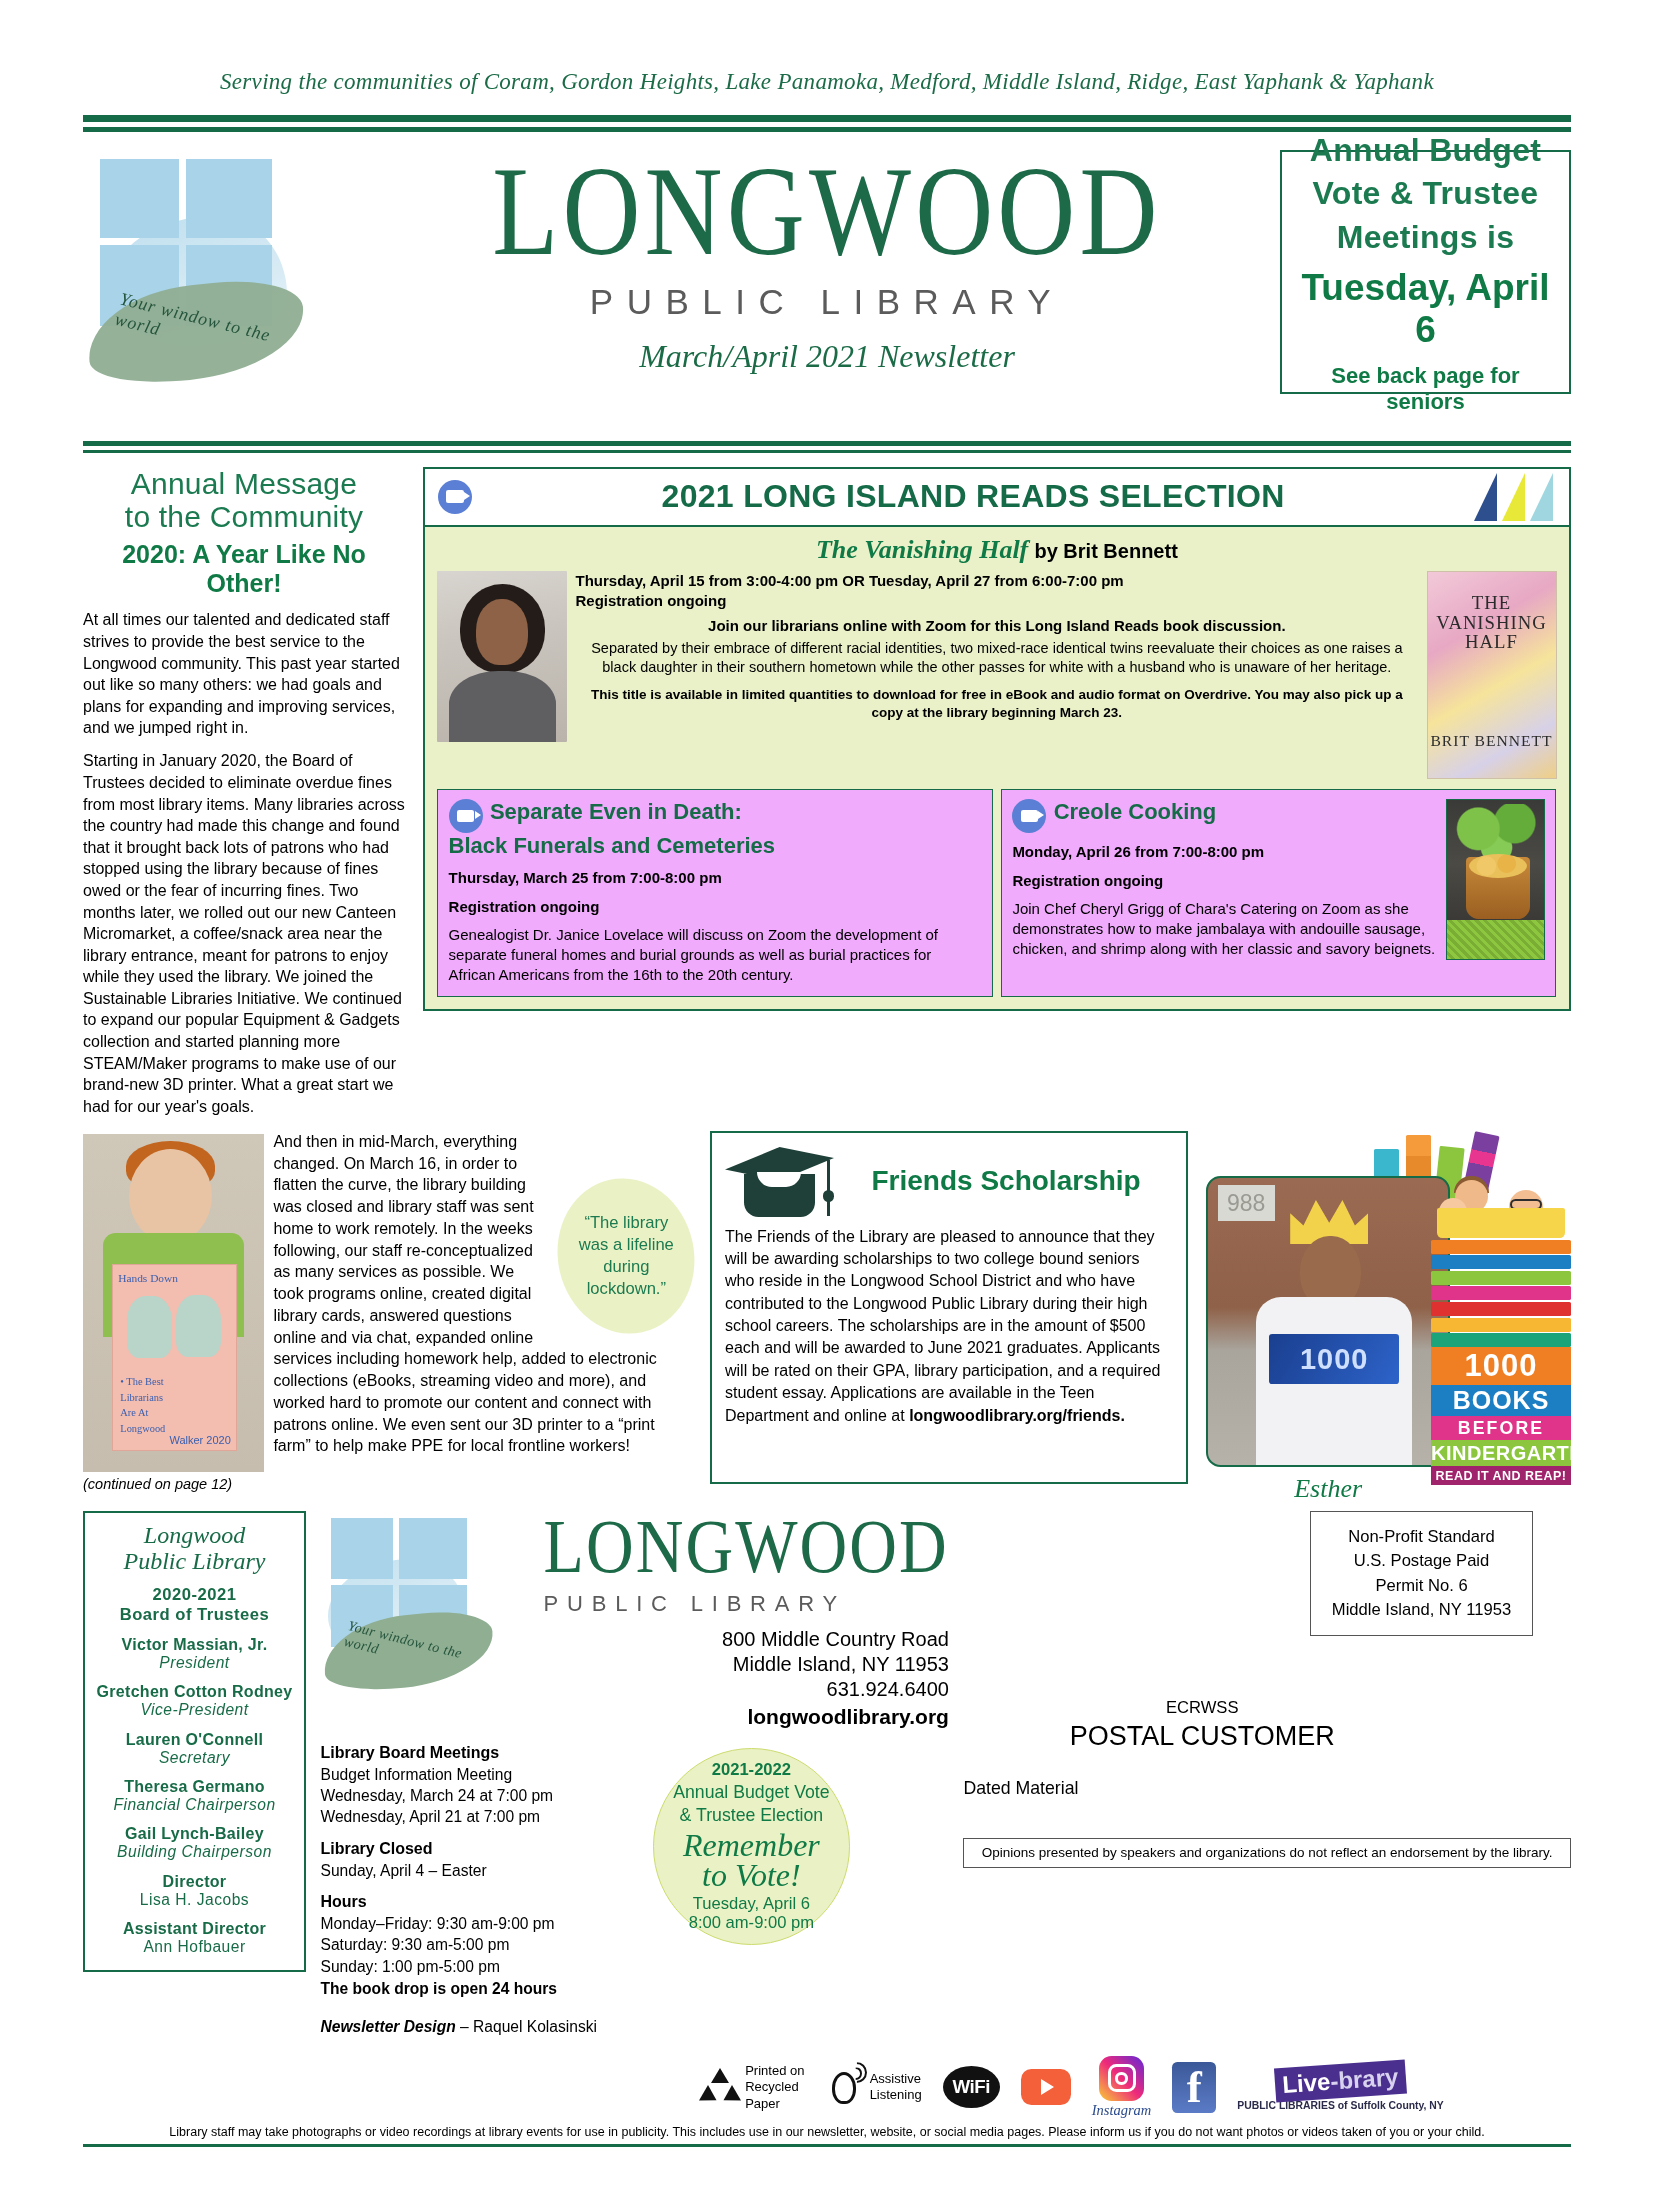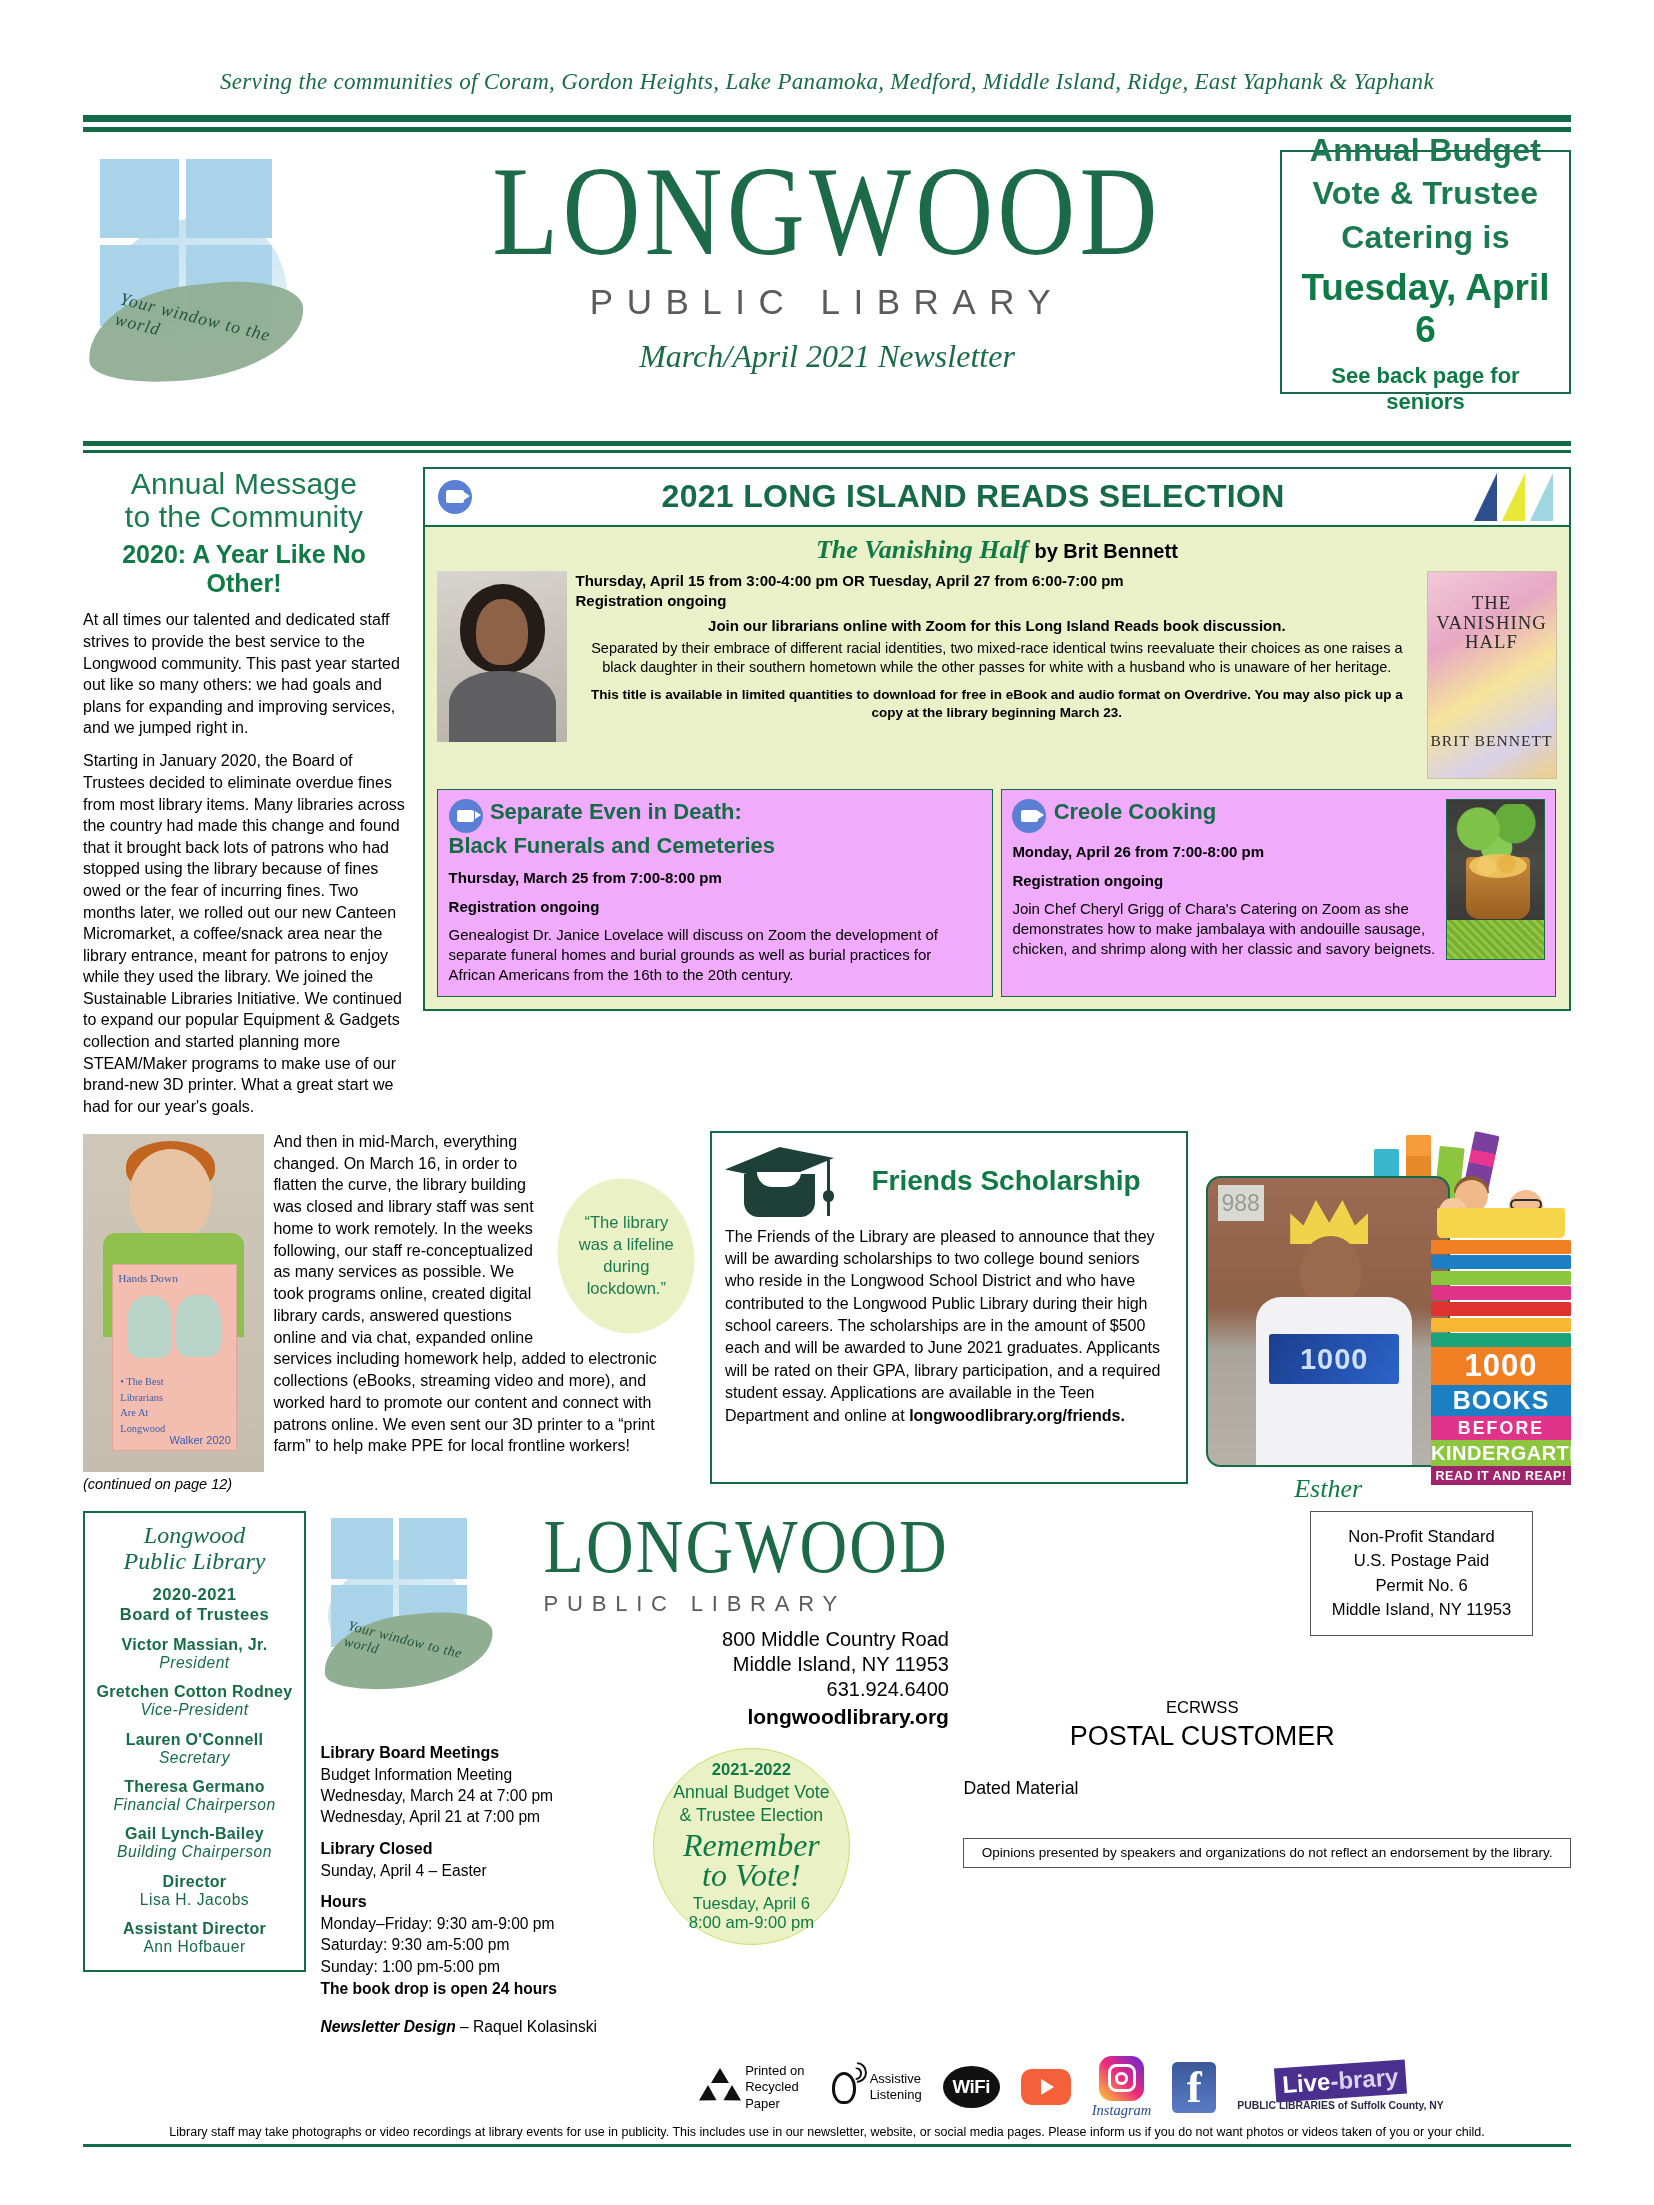--- a/index.html
+++ b/index.html
@@ -219,21 +219,21 @@
   .bk { width: 25px; border-radius: 1.6px; }
   .bk1 { height: 50px; background: #3ab7cd; }
   .bk2 { height: 64px; background: linear-gradient(#f59b3c,#f59b3c 33%,#e68a2c 33%,#e68a2c 66%,#f59b3c 66%); }
   .bk3 { height: 52px; background: #8cc63f; transform: rotate(6deg); }
   .bk4 { height: 66px; background: linear-gradient(#7b3fa0,#7b3fa0 28%,#e8358f 28%,#e8358f 48%,#7b3fa0 48%); transform: rotate(12deg); }
   .esther-photo {
     position: absolute; left: 5.2px; top: 45px; width: 244px; height: 291px;
     border: 2.6px solid #156b47; border-radius: 14.5px; overflow: hidden;
     background: linear-gradient(180deg,#9b6a52 0%,#8f6148 45%,#a9a49c 60%,#b6b2a9 100%);
   }
-  .esther-photo .plate { position:absolute; left:9.4px; top:7.3px; width:46px; height:36px; background:#d9d9d3; }
+  .esther-photo .plate { position:absolute; left:9.4px; top:7.3px; width:57px; height:36px; background:#d9d9d3; }
   .esther-photo .plate span { display:block; text-align:center; font-size:23px; color:#9a9a93; font-family:"Liberation Sans",sans-serif; line-height:36px;}
   .esther-photo .crown { position:absolute; left:82px; top:22px; width:78px; height:44px; background:#f2d14b; clip-path: polygon(0 100%,0 30%,17% 58%,33% 0,50% 52%,67% 0,83% 58%,100% 30%,100% 100%); }
   .esther-photo .face { position:absolute; left:92px; top:58px; width:61px; height:74px; background:#9a6a4c; border-radius:48%; }
   .esther-photo .coat { position:absolute; left:48px; top:119px; width:156px; height:171px; background:#f2f2f4; border-radius: 25px 25px 0 0; }
   .esther-photo .sign { position:absolute; left:61px; top:156px; width:130px; height:50px; background: linear-gradient(120deg,#1a3f8f,#2d63c9); border-radius:3.1px; }
   .esther-photo .sign span { display:block; text-align:center; color:#cfe0ff; font-size:29px; font-weight:bold; line-height:50px; letter-spacing:1px; }
   .esther-caption {
     position: absolute; left: 5.2px; top: 343px; width: 244px; text-align: center;
     font-family: "Liberation Serif", serif; font-style: italic; font-size: 26px; color: #0f7a45;
   }
@@ -360,21 +360,21 @@
       <div class="ribbon-text">Your window to the world</div>
     </div>
     <div class="wordmark">
       <div class="wm-long">LONGWOOD</div>
       <div class="wm-sub">PUBLIC LIBRARY</div>
       <div class="wm-date">March/April 2021 Newsletter</div>
     </div>
     <div class="budget-box">
       <div class="bb-l">Annual Budget</div>
       <div class="bb-l">Vote &amp; Trustee</div>
-      <div class="bb-l">Catering is</div>
+      <div class="bb-l">Meetings is</div>
       <div class="bb-big">Tuesday, April 6</div>
       <div class="bb-sm">See back page for seniors</div>
     </div>
   </div>
 
   <div class="rule-double">
     <div class="a"></div>
       <div class="b"></div>
   </div>
 

